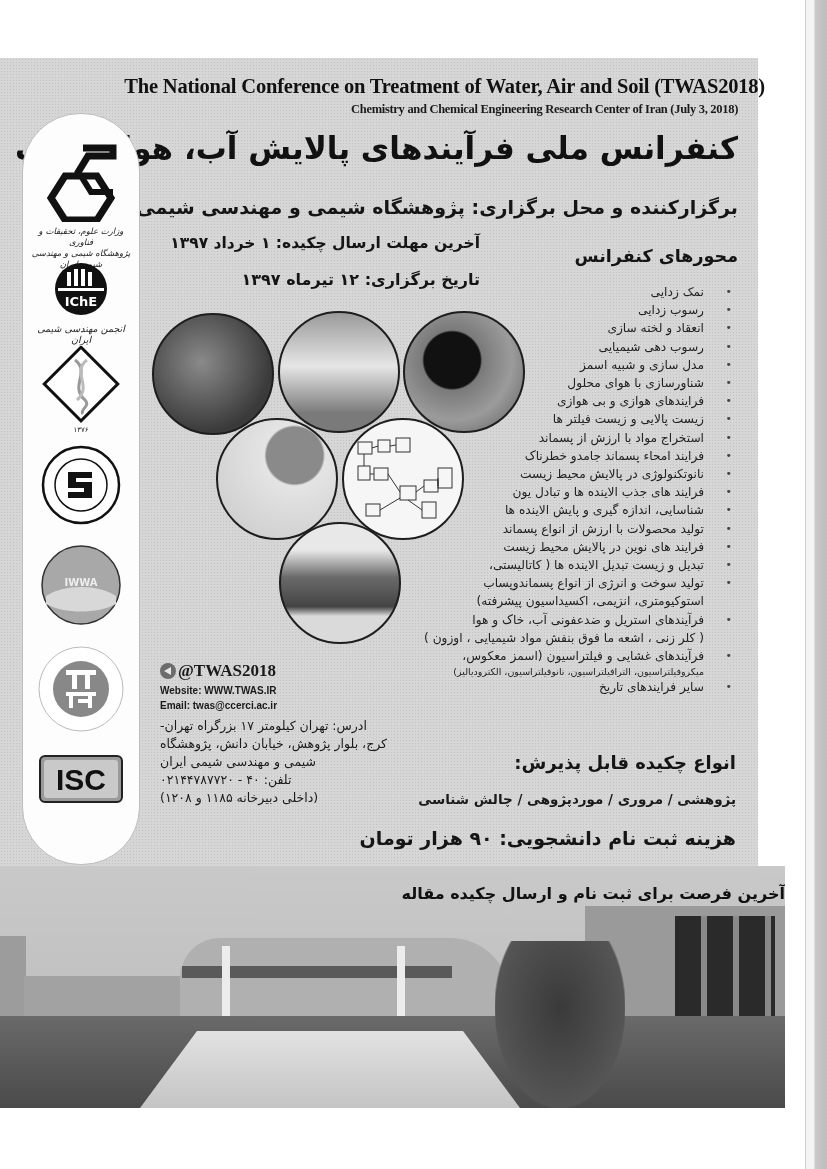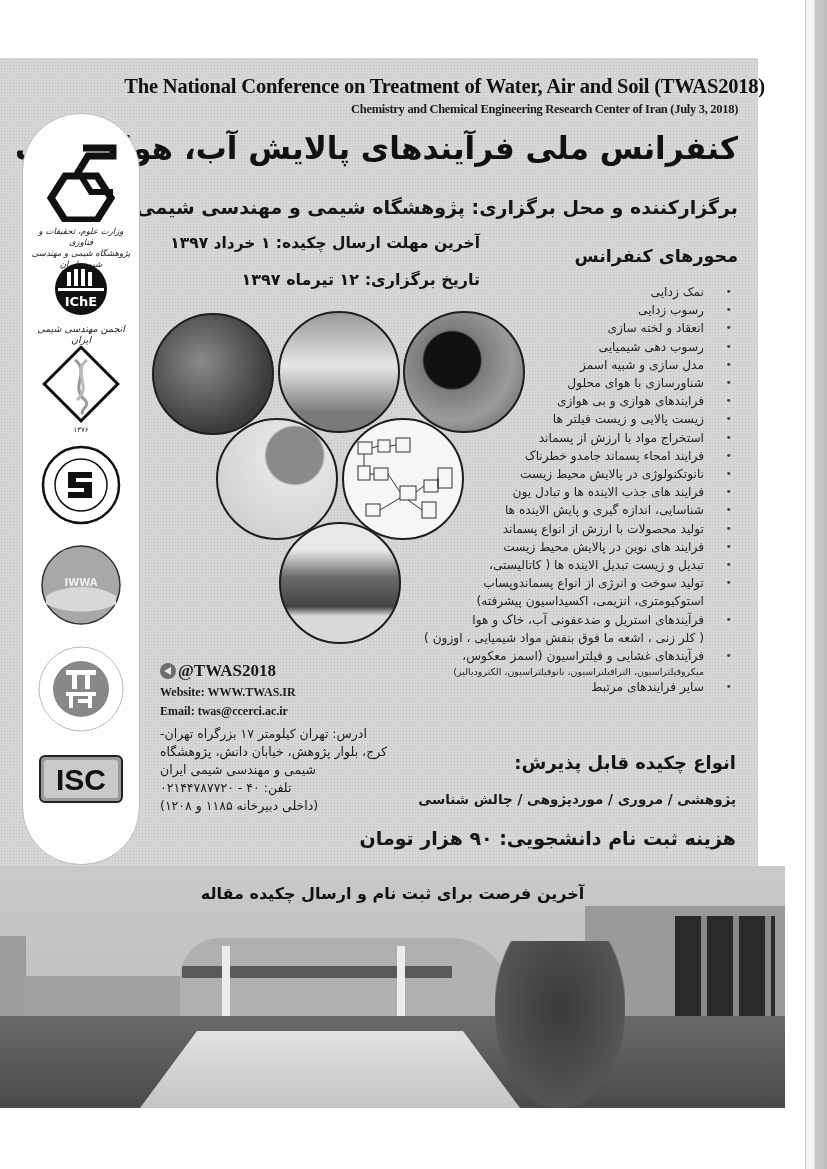--- a/index.html
+++ b/index.html
@@ -73,32 +73,32 @@
   .circles { position: absolute; left: 150px; top: 250px; width: 330px; height: 345px; }
   .circle {
     position: absolute; width: 118px; height: 118px; border-radius: 50%;
     border: 2.5px solid #1e1e1e; overflow: hidden;
   }
 
   .contact { position: absolute; left: 160px; top: 603px; width: 240px; }
   .telegram { font-family: "Liberation Serif", serif; font-weight: bold; font-size: 17px; color: #1a1a1a; display: flex; align-items: center; gap: 2px; }
   .tg-icon { width: 16px; height: 16px; border-radius: 50%; background: #6c6c6c; position: relative; display: inline-block; }
   .tg-icon::after { content: ""; position: absolute; left: 4px; top: 4px; border-style: solid; border-width: 4px 7px 4px 0; border-color: transparent #e8e8e8 transparent transparent; }
-  .website, .email { font-family: Liberation Serif, serif; font-weight: bold; font-size: 12px; color: #1a1a1a; margin-top: 4px; white-space: nowrap; }
+  .website, .email { font-family: Liberation Sans, sans-serif; font-weight: bold; font-size: 10px; color: #1a1a1a; margin-top: 4px; white-space: nowrap; }
   .address { direction: rtl; text-align: left; font-size: 12.5px; line-height: 18px; color: #1a1a1a; margin-top: 6px; width: 232px; }
 
   .abs-title { position: absolute; right: 22px; top: 694px; font-size: 18px; font-weight: bold; color: #151515; white-space: nowrap; }
   .abs-types { position: absolute; right: 22px; top: 733px; font-size: 13.5px; font-weight: bold; color: #1a1a1a; white-space: nowrap; direction: rtl; }
   .fee { position: absolute; right: 22px; top: 769px; font-size: 19px; font-weight: bold; color: #151515; white-space: nowrap; }
 
   .banner {
     position: absolute; left: 0; top: 808px; width: 785px; height: 242px; overflow: hidden;
     background: linear-gradient(#c9c9c9, #b9b9b9);
   }
-  .banner-text { position: absolute; left: 0; top: 18px; width: 785px; text-align: center; font-size: 16px; font-weight: bold; color: #111; direction: rtl; }
+  .banner-text { position: absolute; left: 0; top: 18px; width: 785px; font-size: 16px; font-weight: bold; color: #111; direction: rtl; }
   .bld { position: absolute; }
 </style>
 </head>
 <body>
 
 <div class="edge-strip"></div>
 
 <div class="poster">
 
   <div class="en-title">The National Conference on Treatment of Water, Air and Soil (TWAS2018)</div>
@@ -126,21 +126,21 @@
     <li>شناسایی، اندازه گیری و پایش الاینده ها</li>
     <li>تولید محصولات با ارزش از انواع پسماند</li>
     <li>فرایند های نوین در پالایش محیط زیست</li>
     <li>تبدیل و زیست تبدیل الاینده ها ( کاتالیستی،</li>
     <li>تولید سوخت و انرژی از انواع پسماندوپساب</li>
     <li class="cont">استوکیومتری، انزیمی، اکسیداسیون پیشرفته)</li>
     <li>فرآیندهای استریل و ضدعفونی آب، خاک و هوا</li>
     <li class="cont">( کلر زنی ، اشعه ما فوق بنفش مواد شیمیایی ، اوزون )</li>
     <li>فرآیندهای غشایی و فیلتراسیون (اسمز معکوس،</li>
     <li class="cont small">میکروفیلتراسیون، الترافیلتراسیون، نانوفیلتراسیون، الکترودیالیز)</li>
-    <li>سایر فرایندهای مرتبط</li>
+    <li>سایر فرایندهای تاریخ</li>
   </ul>
 
   <div class="logo-panel">
     <div class="logo" style="top:30px;">
       <svg width="80" height="78" viewBox="0 0 80 78">
         <path d="M42 4 L72 4 L72 12 L47 12 L36 30" fill="none" stroke="#111" stroke-width="7"></path>
         <path d="M24 32 L56 32 L70 54 L56 76 L24 76 L10 54 Z" fill="none" stroke="#111" stroke-width="7"></path>
         <path d="M40 32 L50 48 L72 48" fill="none" stroke="#111" stroke-width="6"></path>
       </svg>
       <div class="logo-cap" style="white-space:pre-line;">وزارت علوم، تحقیقات و فناوری

